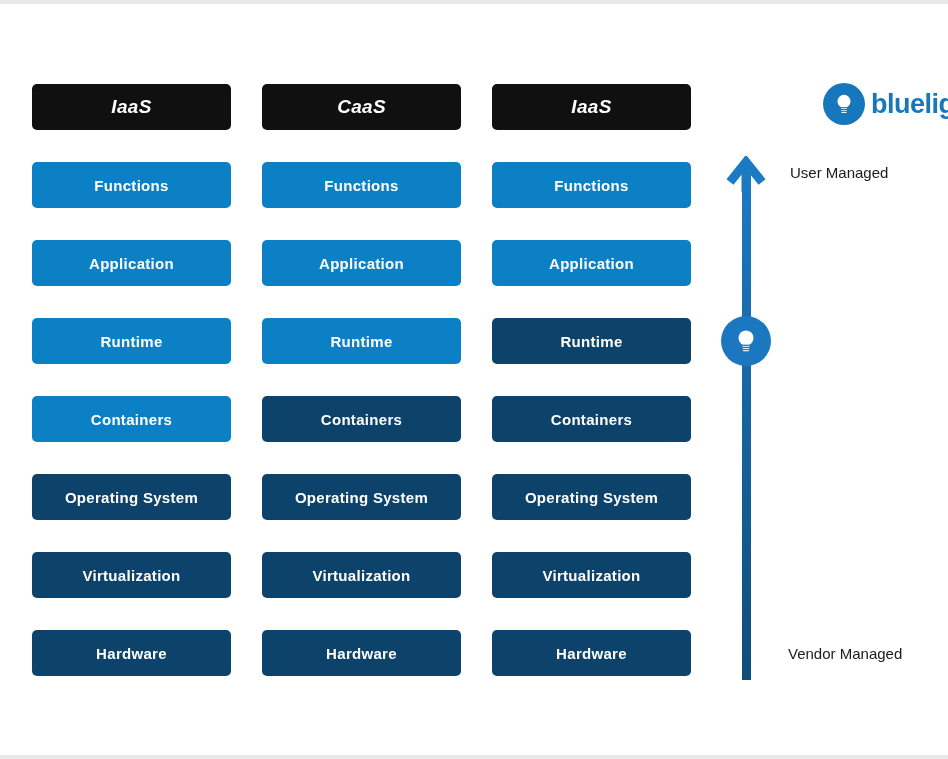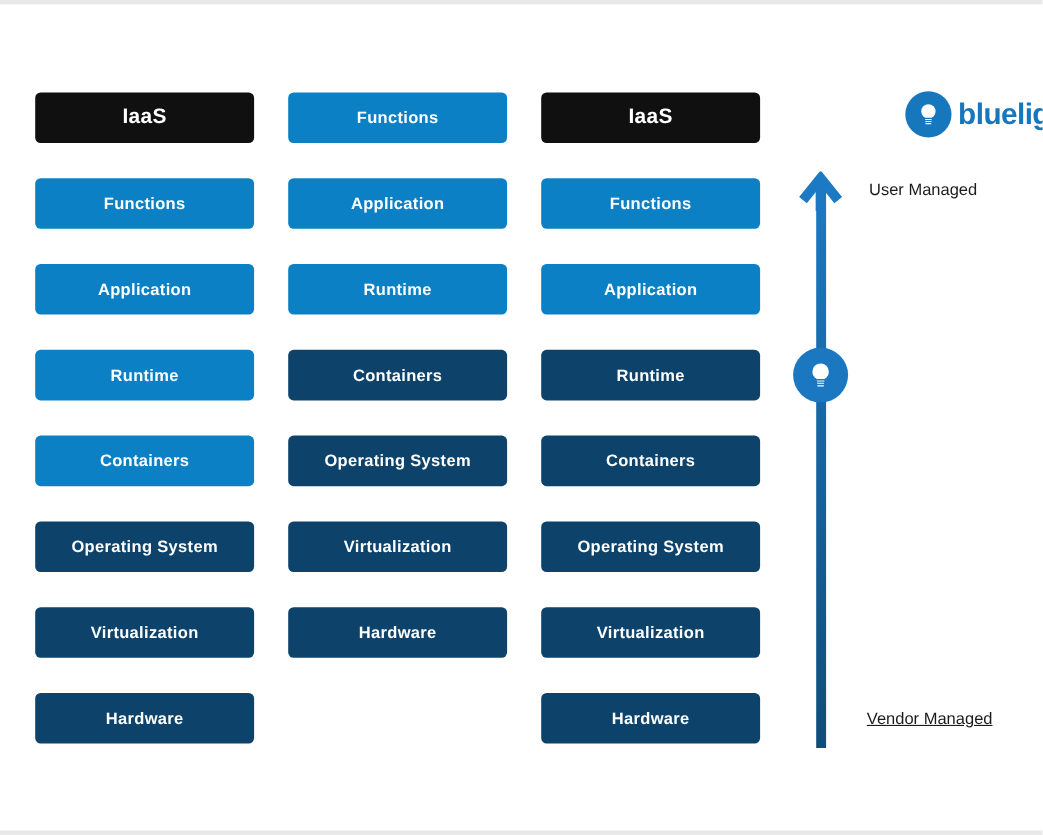--- a/index.html
+++ b/index.html
@@ -42,20 +42,21 @@
     height: 46px;
     border-radius: 5px;
     background: var(--header-bg, #101010);
     color: #ffffff;
     font-size: 19px;
     font-weight: 700;
     letter-spacing: 0.3px;
     display: flex;
     align-items: center;
     justify-content: center;
+    font-style: italic;
   }
   .cell {
     height: 46px;
     border-radius: 5px;
     color: #ffffff;
     font-size: 15px;
     font-weight: 700;
     letter-spacing: 0.3px;
     display: flex;
     align-items: center;
@@ -118,41 +119,42 @@
     justify-content: center;
   }
   .legend-label {
     position: absolute;
     color: #1b1b1b;
     font-size: 15px;
     font-weight: 500;
     white-space: nowrap;
   }
   .legend-label.user   { left: 790px; top: 164px; }
-  .legend-label.vendor { left: 788px; top: 645px; text-decoration: underline; }
+  .legend-label.vendor { left: 788px; top: 645px; }
 </style>
 </head>
 <body>
 
 <div class="canvas">
   <div class="edge-strip top"></div>
   <div class="edge-strip bottom"></div>
 
   <div class="columns">
       <div class="col">
         <div class="hdr">IaaS</div>
         <div class="cell user">Functions</div>
         <div class="cell user">Application</div>
         <div class="cell user">Runtime</div>
         <div class="cell user">Containers</div>
         <div class="cell vendor">Operating System</div>
         <div class="cell vendor">Virtualization</div>
         <div class="cell vendor">Hardware</div>
       </div>
       <div class="col">
+        <div class="hdr">CaaS</div>
         <div class="cell user">Functions</div>
         <div class="cell user">Application</div>
         <div class="cell user">Runtime</div>
         <div class="cell vendor">Containers</div>
         <div class="cell vendor">Operating System</div>
         <div class="cell vendor">Virtualization</div>
         <div class="cell vendor">Hardware</div>
       </div>
       <div class="col">
         <div class="hdr">IaaS</div>

